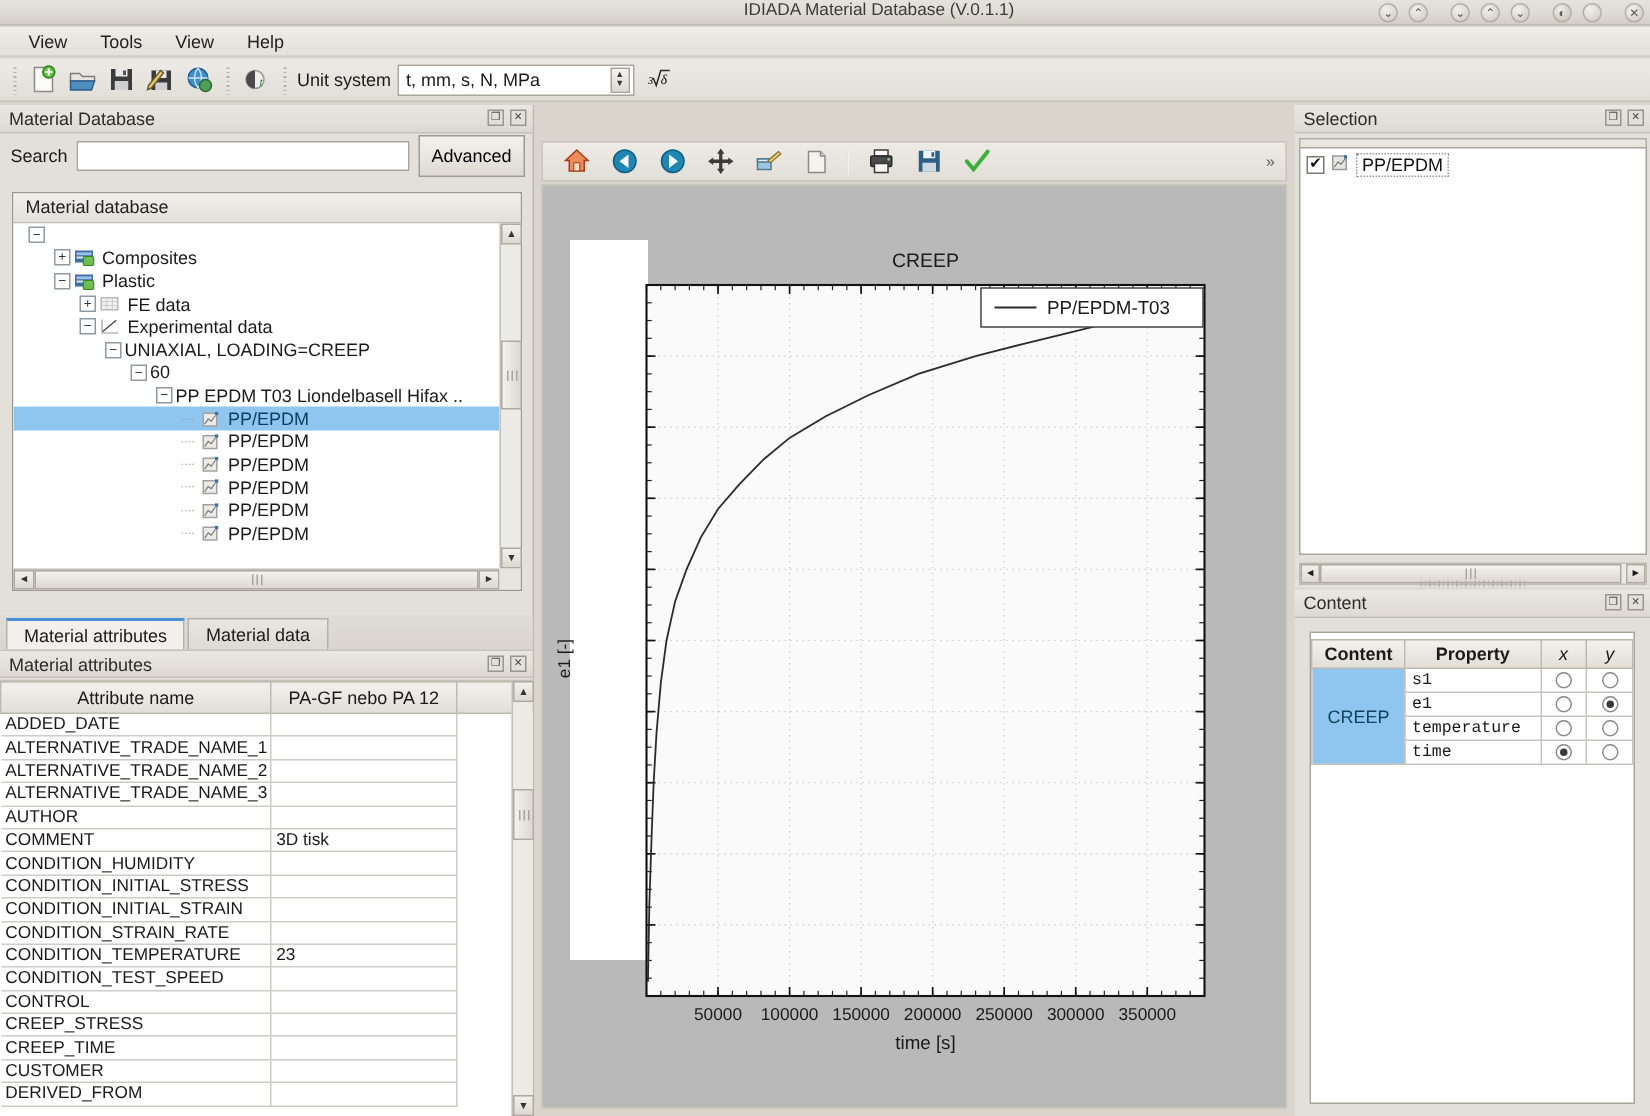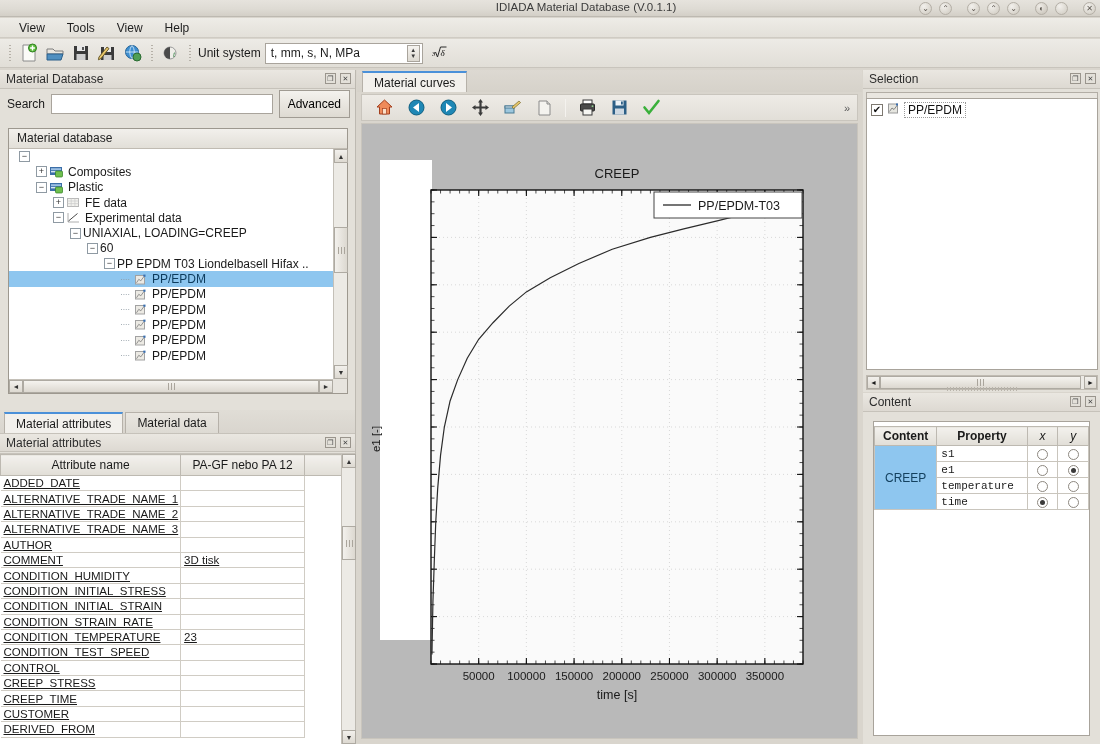--- a/index.html
+++ b/index.html
@@ -130,21 +130,21 @@
          background:linear-gradient(to bottom,#e9e6e0,#dddad3); border:1px solid #b6b1a9;
          border-bottom:none; margin-right:2px; }
   .tab.active { background:#f2f0ec; border-top:2px solid #4a90d9; padding-top:1px; }
 
   .attrtable { position:absolute; left:0; top:43px; right:0; bottom:0; background:#fff;
                border-top:1px solid #c6c2ba; }
   .atbl { width:100%; border-collapse:collapse; font-size:11.5px; table-layout:fixed; }
   .atbl th { height:21px; background:linear-gradient(to bottom,#f3f1ed,#e1ded7);
              border:1px solid #bdb9b1; font-weight:normal; font-size:12px; }
   .atbl td { height:15.4px; border:1px solid #d0ccc4; padding:0 3px; overflow:hidden;
-             white-space:nowrap; color:#1a1a1a;text-decoration:underline; }
+             white-space:nowrap; color:#1a1a1a; }
   .atbl td.k { border-left:none; }
 
   
   #curves { position:absolute; left:357px; top:70px; width:505px; height:674px; background:#d9d5cd; }
   .ctabrow { height:22px; display:flex; align-items:flex-end; padding-left:5px;
              background:linear-gradient(to bottom,#ddd9d2,#d6d2ca); }
   .ctab { height:21px; padding:0 11px; font-size:12px; display:flex; align-items:center;
           background:#f2f0ec; border:1px solid #b6b1a9; border-bottom:none; border-top:2px solid #4a90d9; }
   .ctoolbar { position:absolute; left:4px; top:24px; right:4px; height:27px;
               background:linear-gradient(to bottom,#eeebe6,#e2dfd8); border:1px solid #c9c5bd;
@@ -611,25 +611,20 @@
               <i></i>
               <i></i>
             </div>
         </div>
         <div class="arrow bot">▼</div>
       </div>
     </div>
   </div>
 
   <div id="curves">
-    <div class="ctabrow">
-      <div class="ctab">
-        <span>Material curves</span>
-      </div>
-    </div>
 
     <div class="ctoolbar">
       <div class="cbtn">
         <svg width="19" height="19" viewBox="0 0 19 19">
           <path d="M9.5 2 L17 9 H14.5 V16 H4.5 V9 H2 Z" fill="#ef8b5a" stroke="#a33f1d"></path>
           <rect x="7.5" y="10.5" width="4" height="5.5" fill="#fbe0c8" stroke="#a33f1d" stroke-width="0.7"></rect>
         </svg>
       </div>
       <div class="cbtn">
         <svg width="19" height="19" viewBox="0 0 19 19">

